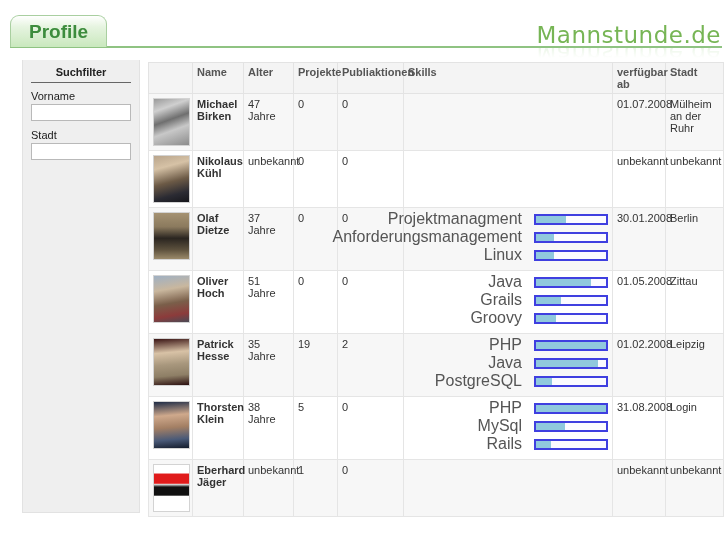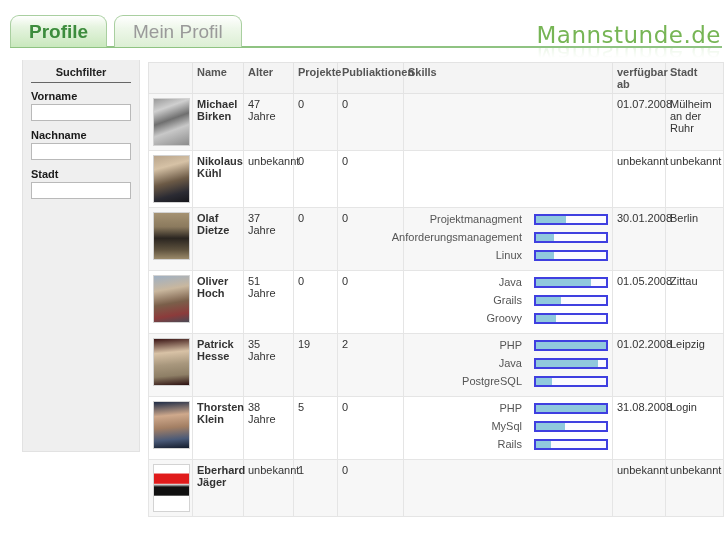--- a/index.html
+++ b/index.html
@@ -82,37 +82,37 @@
   }
   .tabline {
     position: absolute; left: 10px; top: 46px;
     width: 712px; height: 2px;
     background: #8fc382;
   }
 
   
   .sidebar {
     position: absolute; left: 22px; top: 60px;
-    width: 118px; height: 392px;
+    width: 118px; height: 453px;
     background: #efefef;
     border: 1px solid #e2e2e2;
     border-top: none;
     padding: 6px 8px 0 8px;
   }
   .sidebar-title {
     text-align: center;
     font-weight: bold;
     font-size: 11px;
     color: #222;
     padding-bottom: 4px;
     border-bottom: 1px solid #666;
     margin-bottom: 7px;
   }
   .field-label {
-    font-weight: bold;
+    font-weight: normal;
     font-size: 11px;
     color: #1a1a1a;
     margin-bottom: 2px;
   }
   .field-input {
     display: block;
     width: 100%;
     height: 17px;
     margin-bottom: 8px;
     border: 1px solid #b9b9b9;
@@ -177,21 +177,21 @@
 
   
   .skill-row {
     display: flex;
     align-items: center;
     justify-content: flex-end;
     height: 14px;
     margin-bottom: 4px;
   }
   .skill-label {
-    font-size: 11px;
+    font-size: 16px;
     color: #555;
     text-align: right;
     padding-right: 12px;
     white-space: nowrap;
   }
   .skill-bar {
     width: 74px;
     height: 11px;
     border: 2px solid #3f3fe0;
     background: #fbfbff;
@@ -212,36 +212,31 @@
   <div class="brand">
     <div class="brand-name">Mannstunde.de</div>
     <div class="brand-reflect">Mannstunde.de</div>
     <div class="authlinks">
       <a href="#">Login</a><span class="authsep">|</span><a href="#">Register</a>
     </div>
   </div>
 
   <div class="tabbar">
     <div class="tab tab-active">Profile</div>
-    <div class="tab tab-inactive">Mein Profil</div>
   </div>
   <div class="tabline"></div>
 
   <div class="sidebar">
     <div class="sidebar-title">Suchfilter</div>
 
     <div>
       <div class="field-label">Vorname</div>
       <input class="field-input" type="text" value="" style="">
     </div>
 
-    <div>
-      <div class="field-label">Nachname</div>
-      <input class="field-input" type="text" value="" style="">
-    </div>
 
     <div>
       <div class="field-label">Stadt</div>
       <input class="field-input" type="text" value="" style="">
     </div>
 
   </div>
 
   <div class="table-wrap">
     <table class="grid">

